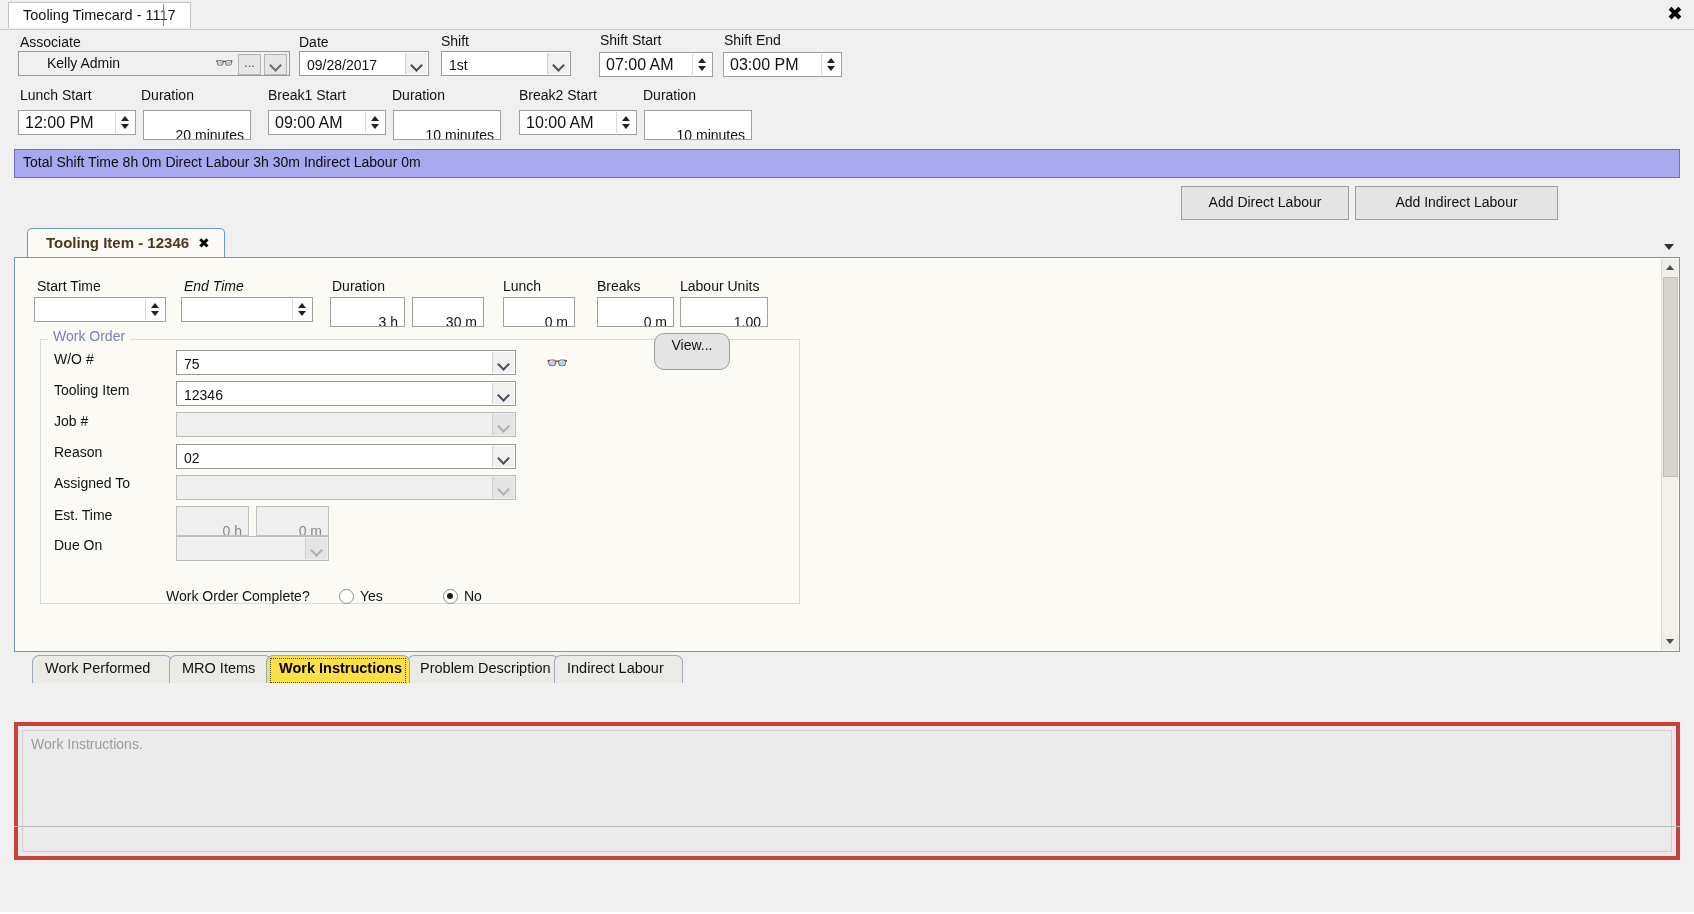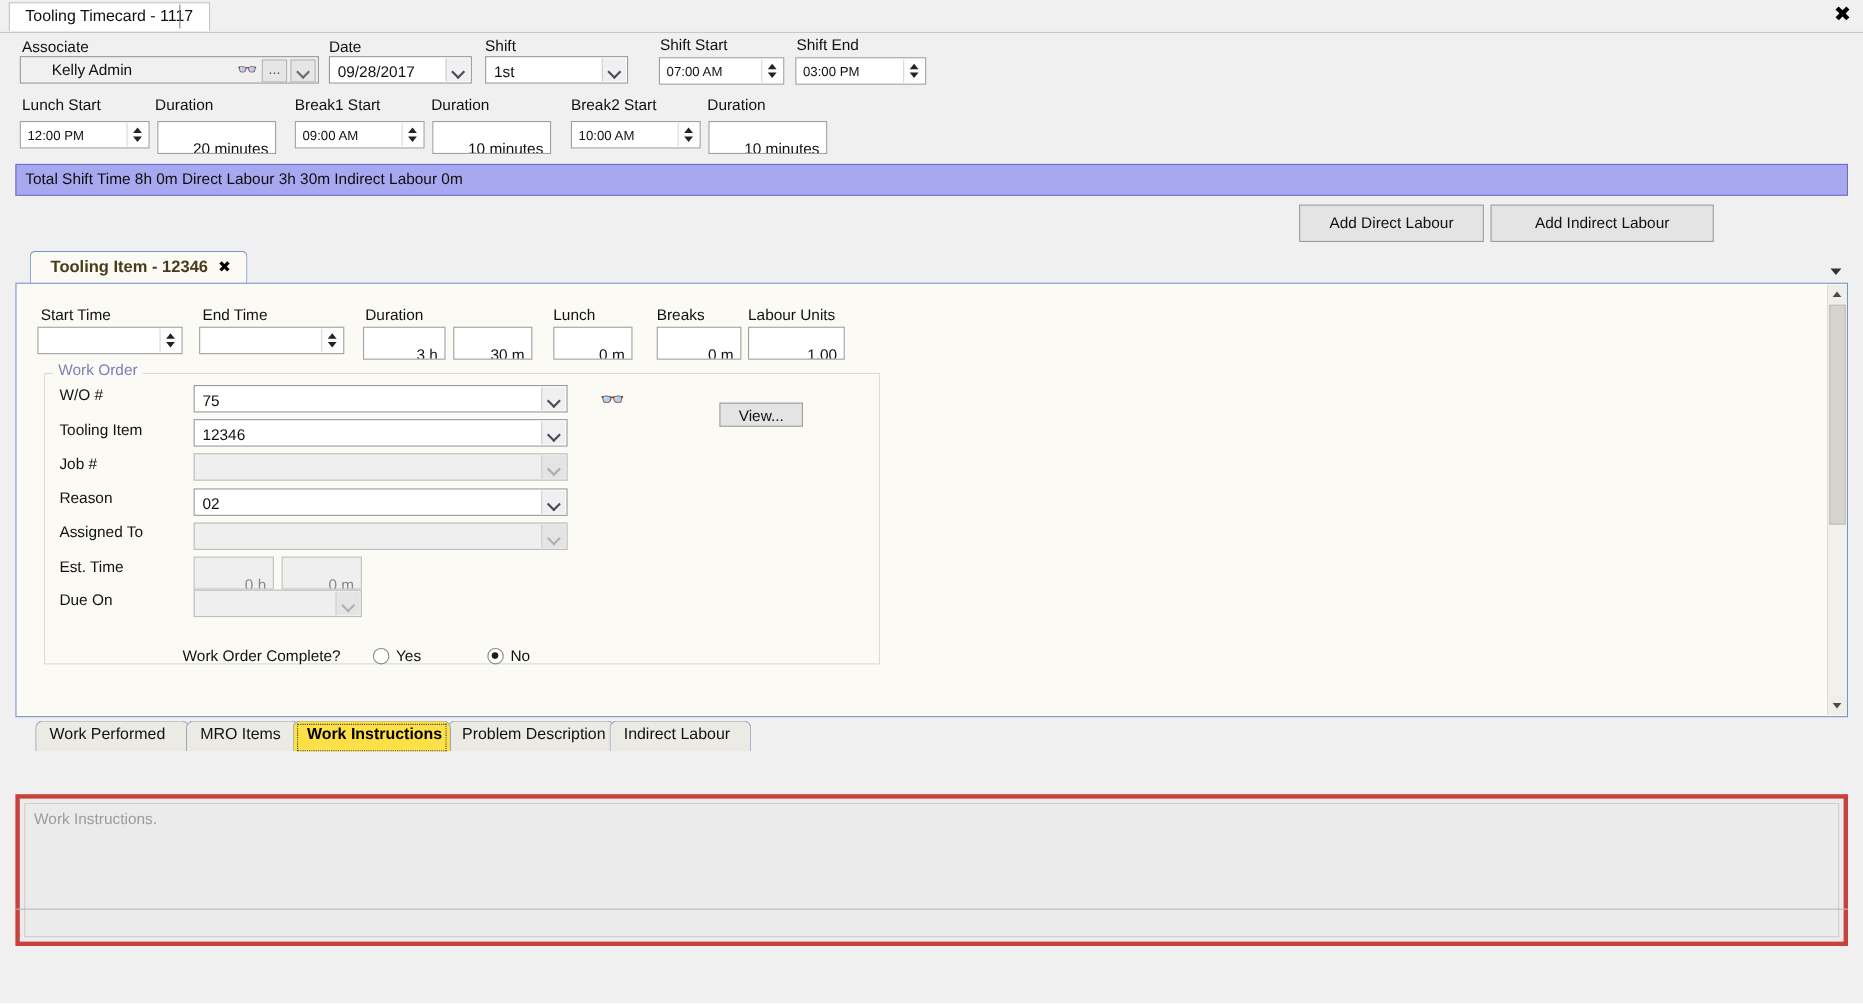--- a/index.html
+++ b/index.html
@@ -97,21 +97,21 @@
     border-color: #c0c0c0;
     color: #888;
   }
 
   
   .spin {
     position: absolute;
     box-sizing: border-box;
     background: #fff;
     border: 1px solid #a0a0a0;
-    font-size: 12px;
+    font-size: 16px;
     color: #111;
     padding: 2px 24px 2px 6px;
     line-height: 20px;
     white-space: nowrap;
     overflow: hidden;
   }
   .spin .arrows {
     position: absolute;
     right: 1px; top: 1px; bottom: 1px;
     width: 18px;
@@ -562,21 +562,21 @@
       <div class="arrow-dn"></div>
     </div>
   </div>
 
   <div class="lbl" style="left:37px; top:278px;">Start Time</div>
   <div class="spin" style="left:34px; top:297px; width:132px; height:25px;">
     <span></span>
     <span class="arrows"></span>
   </div>
 
-  <div class="lbl" style="left:184px; top:278px;">End Time</div>
+  <div class="lbl" style="left:184px; top:278px;font-style:italic;">End Time</div>
   <div class="spin" style="left:181px; top:297px; width:132px; height:25px;">
     <span></span>
     <span class="arrows"></span>
   </div>
 
   <div class="lbl" style="left:332px; top:278px;">Duration</div>
   <div class="tbox right" style="left:330px; top:297px; width:75px; height:25px;">__3 h</div>
   <div class="tbox right" style="left:412px; top:297px; width:72px; height:25px;">_30 m</div>
 
   <div class="lbl" style="left:503px; top:278px;">Lunch</div>
@@ -590,21 +590,21 @@
 
   <div class="groupbox"></div>
   <div class="groupbox-title">Work Order</div>
 
   <div class="lbl" style="left:54px; top:351px;">W/O #</div>
   <div class="combo" style="left:176px; top:350px; width:340px; height:25px;">
     <span>75</span>
     <span class="chev"></span>
   </div>
   <div class="bino-btn" style="left:546px; top:352px;">👓</div>
-  <div class="btn" style="left:654px; top:366px; width:76px; height:22px; line-height:23px;">View...</div>
+  <div class="btn" style="left:654px; top:333px; width:76px; height:37px; line-height:23px;border-radius:10px;">View...</div>
 
   <div class="lbl" style="left:54px; top:382px;">Tooling Item</div>
   <div class="combo" style="left:176px; top:381px; width:340px; height:25px;">
     <span>12346</span>
     <span class="chev"></span>
   </div>
 
   <div class="lbl" style="left:54px; top:413px;">Job #</div>
   <div class="combo disabled" style="left:176px; top:412px; width:340px; height:25px;">
     <span></span>

